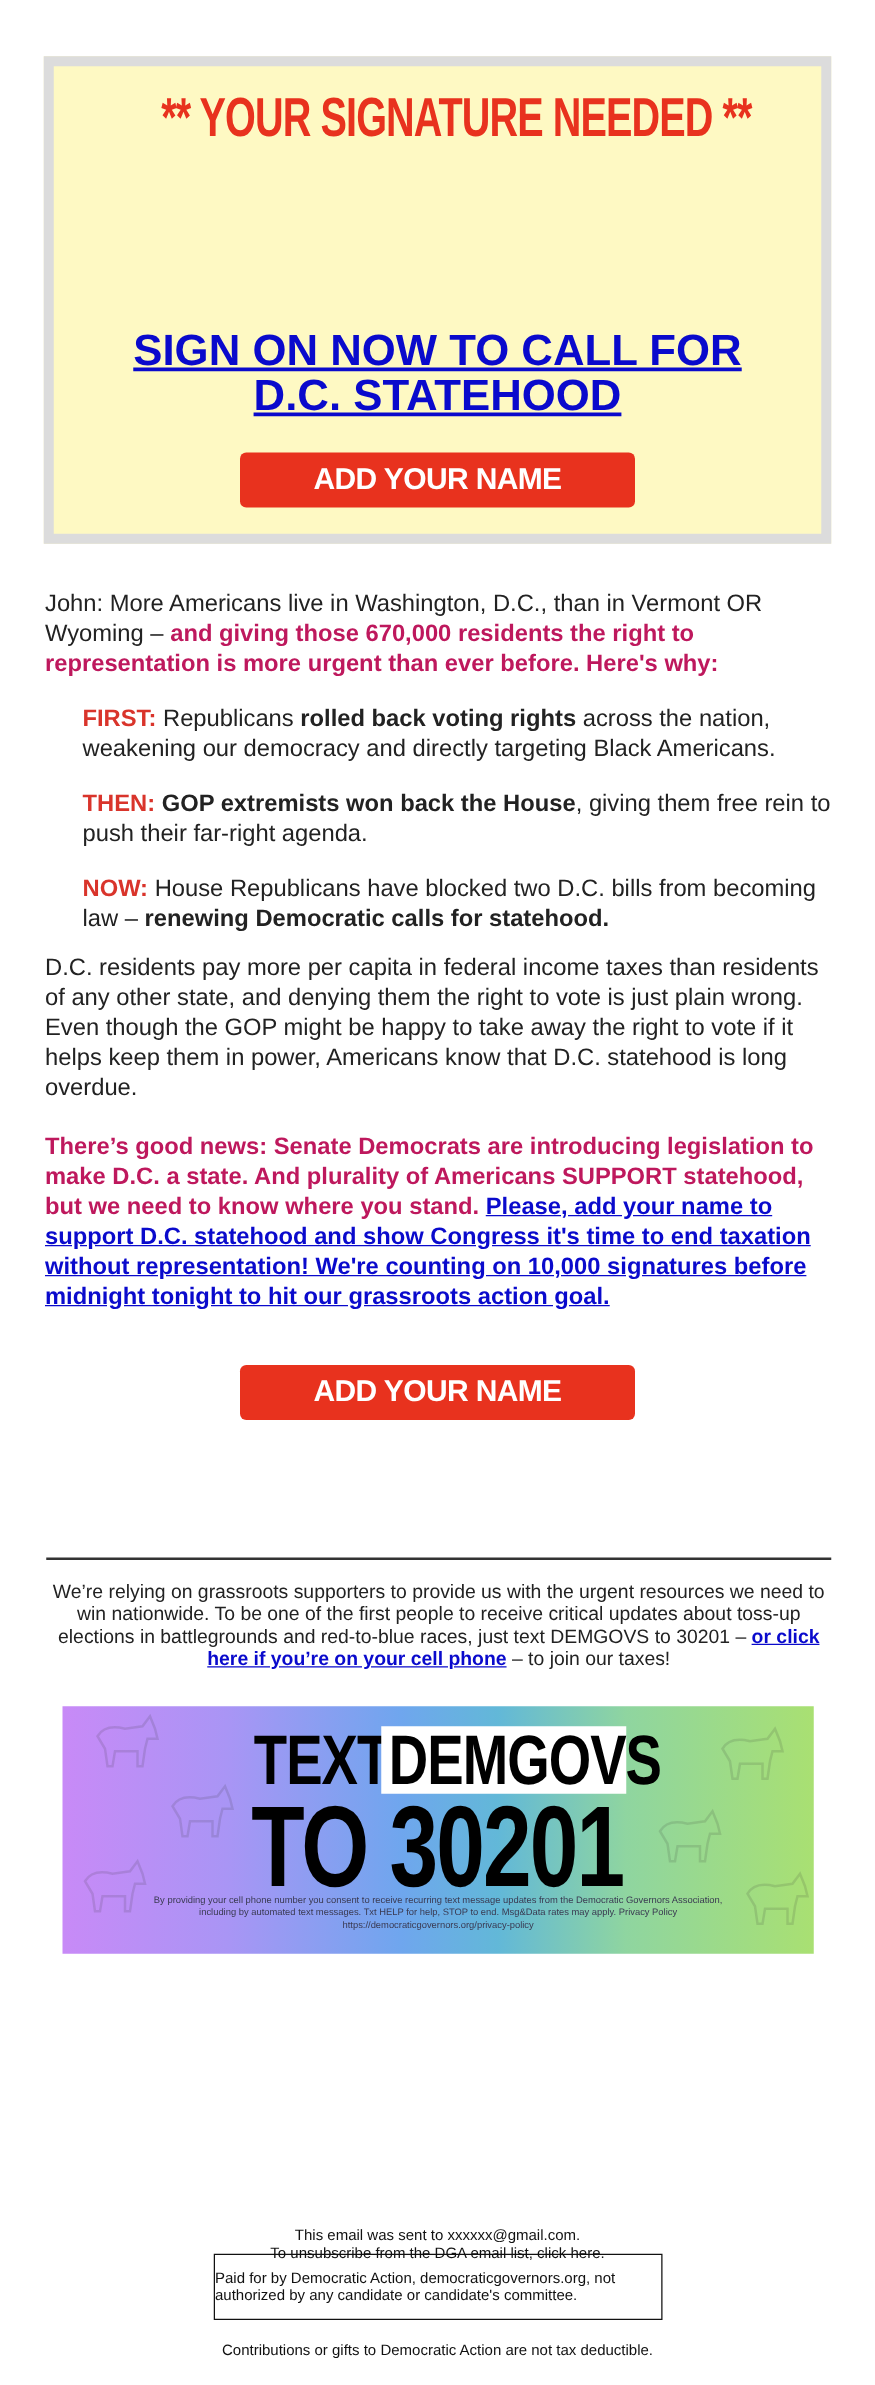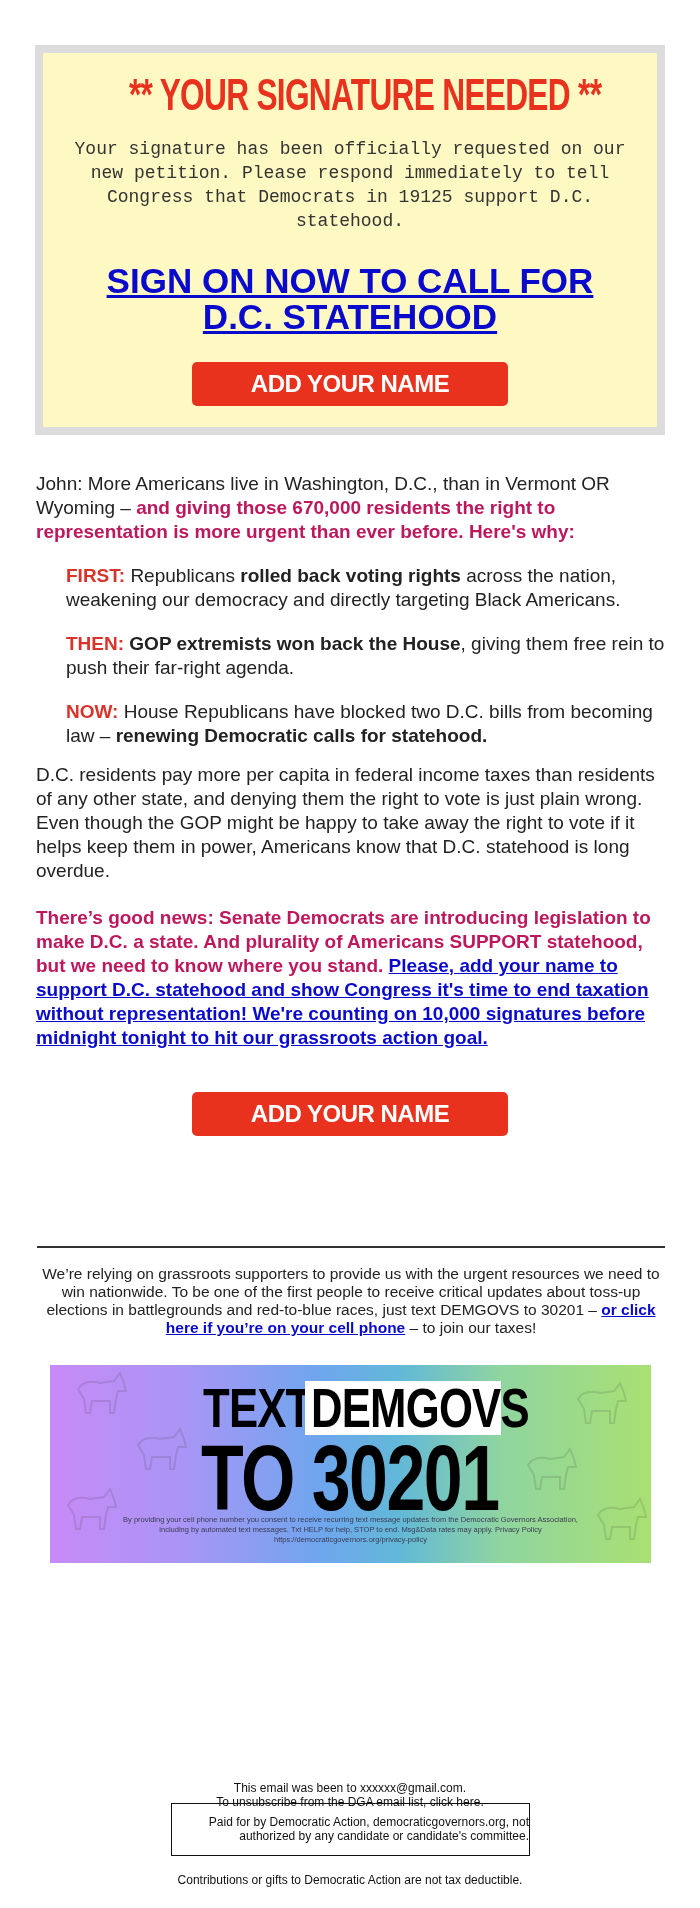--- a/index.html
+++ b/index.html
@@ -72,31 +72,30 @@
     position: absolute; left: 60px; right: 60px; top: 150px; text-align: center;
     font-size: 7.5px; line-height: 10px; color: #3a3a52;
   }
 
   .sent-to { position: absolute; left: 0; width: 700px; top: 1782px; text-align: center; font-size: 12px; line-height: 14px; color: #111; }
   .sent-to.l1 { top: 1781px; }
   .sent-to.l2 { top: 1795px; }
 
   .paid-box {
     position: absolute; left: 171px; top: 1803px; width: 359px; height: 53px;
-    border: 1px solid #111; box-sizing: border-box; text-align: right;
+    border: 1px solid #111; box-sizing: border-box; text-align: left;
     font-size: 12px; line-height: 14px; color: #111; padding-top: 11px;
   }
   .contrib { position: absolute; left: 0; width: 700px; top: 1873px; text-align: center; font-size: 12px; line-height: 14px; color: #111; }
 </style>
 </head>
 <body>
 
 <div class="sig-box">
   <div class="sig-headline">** YOUR SIGNATURE NEEDED **</div>
-  <div class="sig-body">Your signature has been officially requested on our new petition. Please respond immediately to tell Congress that Democrats in 19125 support D.C. statehood.</div>
   <a class="sig-link">SIGN ON NOW TO CALL FOR D.C. STATEHOOD</a>
   <div class="cta-btn top">ADD YOUR NAME</div>
 </div>
 
 <div class="body-text" style="top:472px;">
   <span>John: More Americans live in Washington, D.C., than in Vermont OR Wyoming – </span><b>and giving those 670,000 residents the right to representation is more urgent than ever before. Here's why:</b>
 </div>
 
 <div class="indent" style="top:564px;">
   <span class="red-label">FIRST:</span><span> Republicans </span><b>rolled back voting rights</b><span> across the nation, weakening our democracy and directly targeting Black Americans.</span>
@@ -144,18 +143,18 @@
 
   <div class="banner-line1">
     <span class="banner-text">TEXT</span>
     <div class="banner-demgovs-bg"></div>
     <span class="banner-text banner-demgovs">DEMGOVS</span>
   </div>
   <div class="banner-line2">TO 30201</div>
   <div class="banner-fine">By providing your cell phone number you consent to receive recurring text message updates from the Democratic Governors Association, including by automated text messages. Txt HELP for help, STOP to end. Msg&amp;Data rates may apply. Privacy Policy https://democraticgovernors.org/privacy-policy</div>
 </div>
 
-<div class="sent-to l1">This email was been to xxxxxx@gmail.com.</div>
+<div class="sent-to l1">This email was sent to xxxxxx@gmail.com.</div>
 <div class="sent-to l2">To unsubscribe from the DGA email list, click here.</div>
 
 <div class="paid-box">Paid for by Democratic Action, democraticgovernors.org, not authorized by any candidate or candidate's committee.</div>
 
 <div class="contrib">Contributions or gifts to Democratic Action are not tax deductible.</div>
 
 </body></html>

